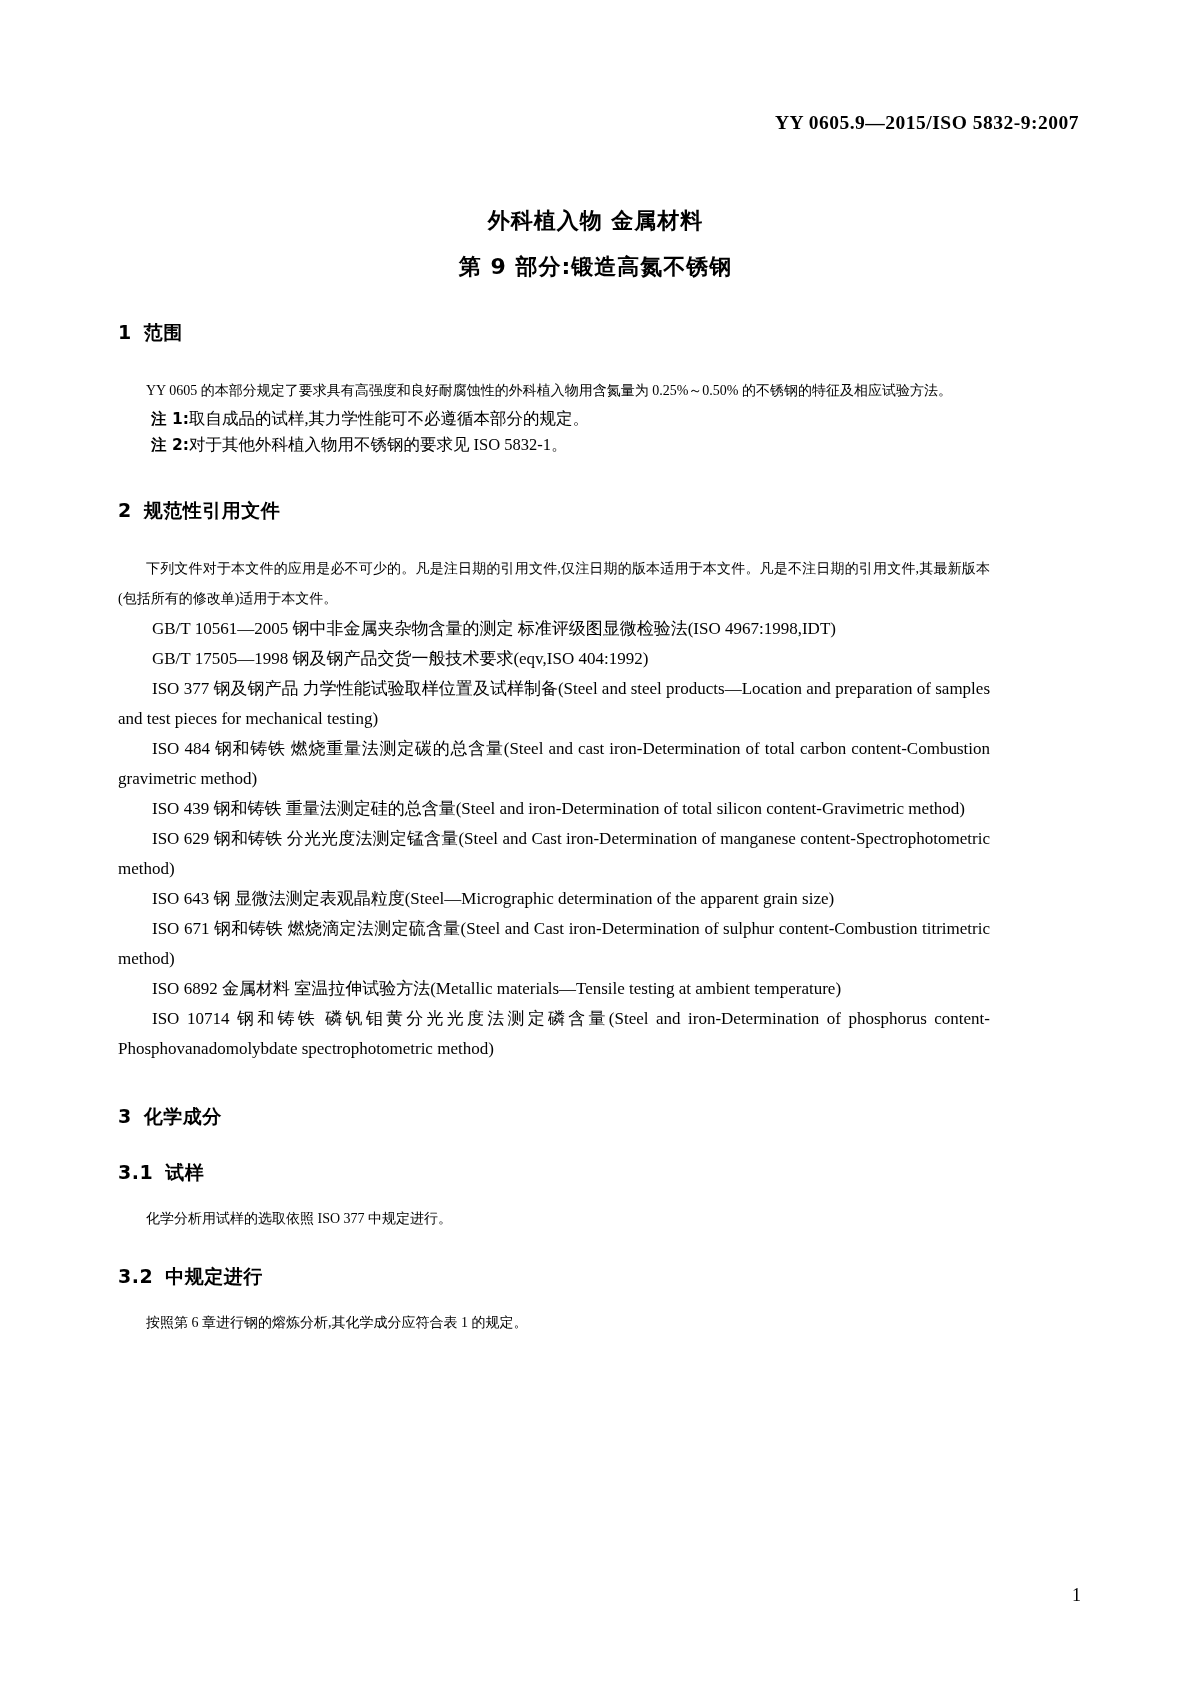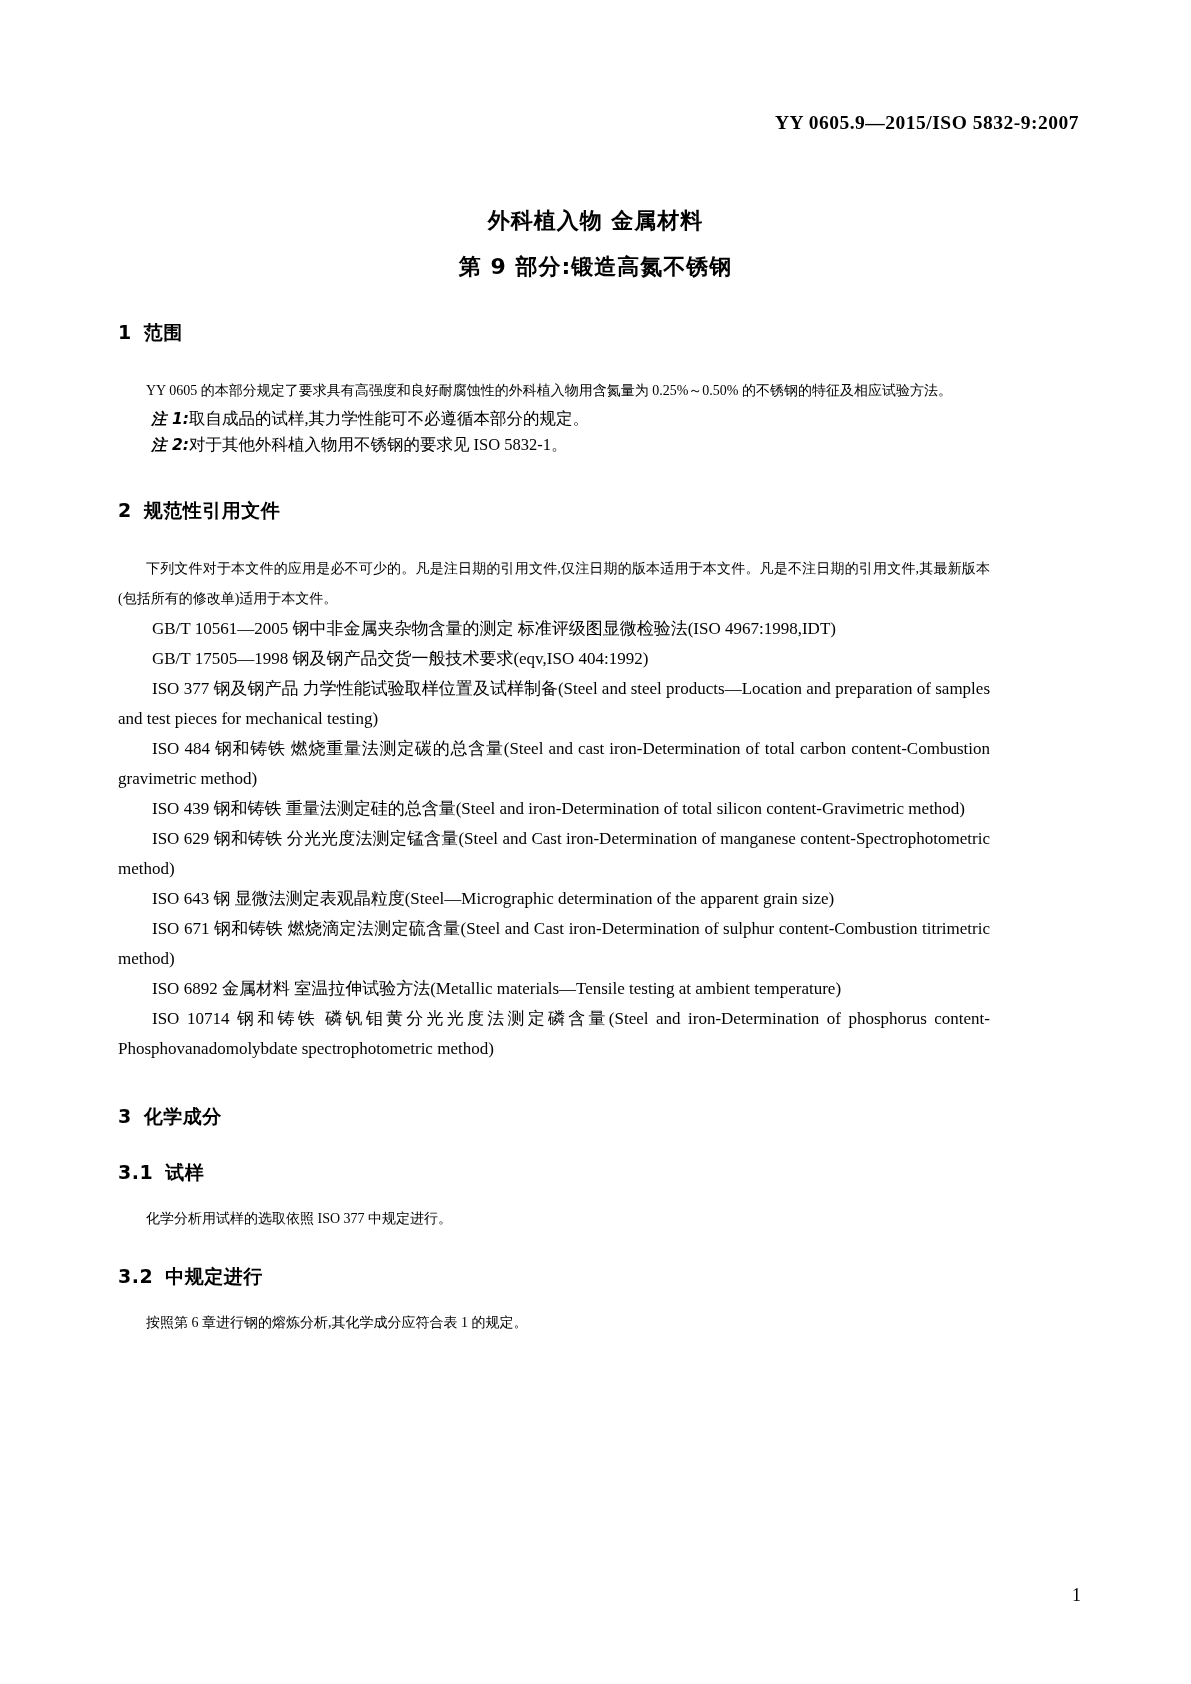--- a/index.html
+++ b/index.html
@@ -92,21 +92,20 @@
   p.note {
     margin: 0;
     font-size: 16.5px;
     line-height: 26px;
     text-indent: 2em;
   }
   p.note .note-label {
     font-family: "DejaVu Sans", "Liberation Sans", sans-serif;
     font-weight: bold;
     font-size: 15.5px;
-    font-style: italic;
   }
 
   .page-number {
     position: absolute;
     bottom: 78px;
     right: 110px;
     font-size: 18px;
     font-family: "Liberation Serif", "DejaVu Serif", serif;
   }
 </style>

